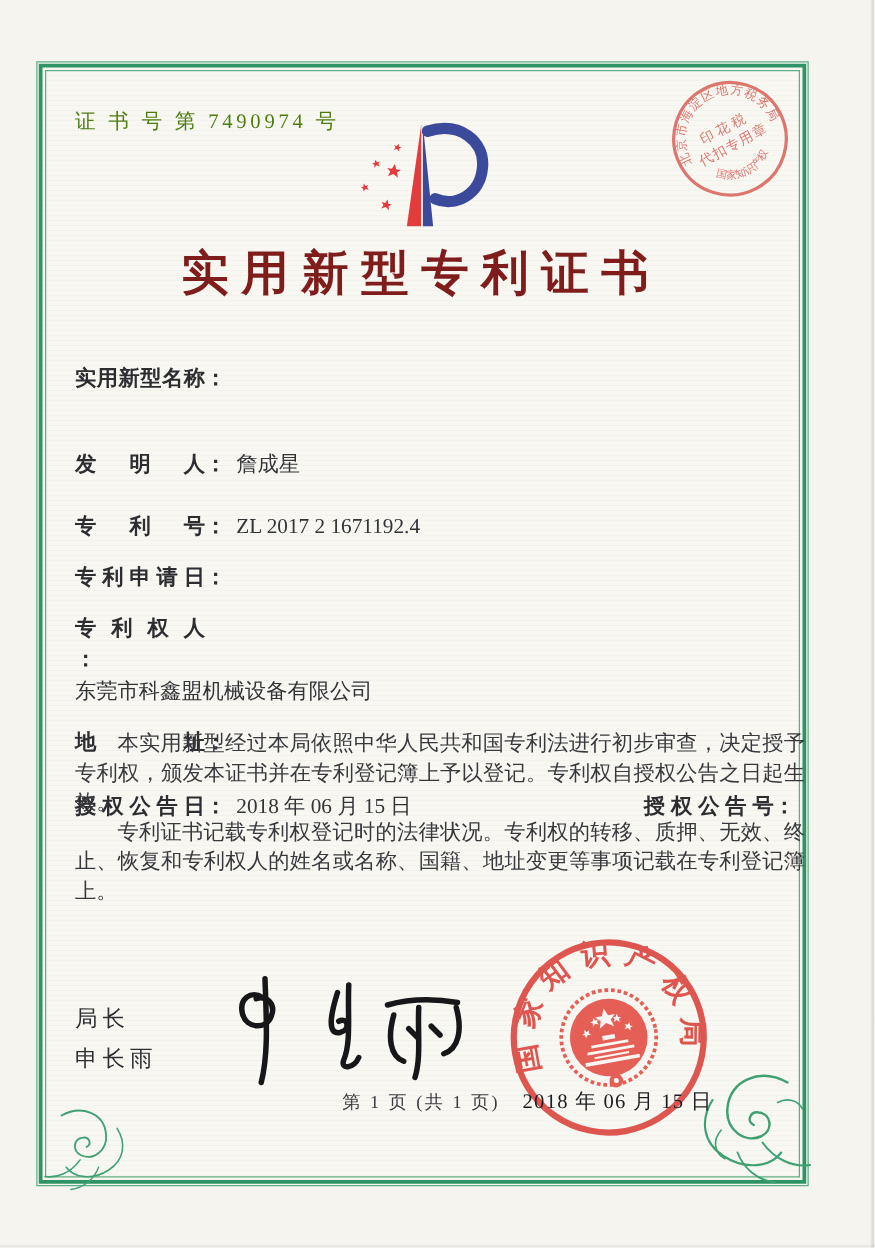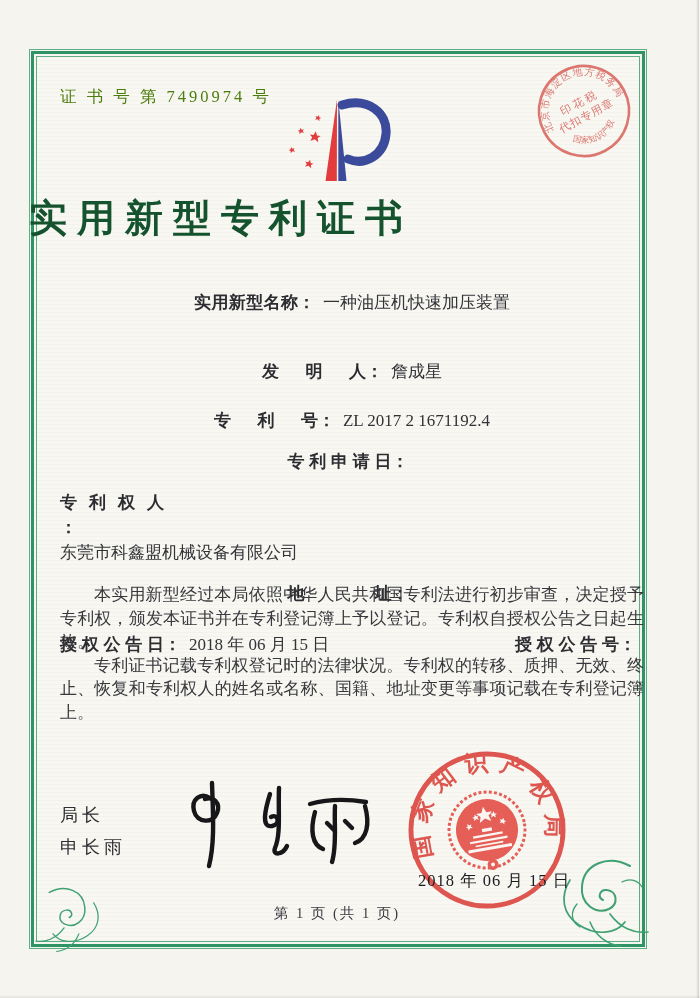--- a/index.html
+++ b/index.html
@@ -24,25 +24,25 @@
       repeating-linear-gradient(0deg, rgba(140,175,150,.06) 0 1px, rgba(0,0,0,0) 1px 4px),
       #f8f7f2;
     z-index:1;}
 
   .content{position:absolute;left:0;top:0;width:700px;height:998px;z-index:2;}
 
   .cert-no{position:absolute;left:60px;top:86px;font-size:16.5px;letter-spacing:3px;color:#4d7c0f;}
 
   .logo{position:absolute;left:268px;top:97px;width:150px;height:100px;}
 
-  .title{position:absolute;left:29px;top:193px;width:616px;text-align:left;
-    font-size:38px;font-weight:600;letter-spacing:10px;color:#14532d;}
+  .title{position:absolute;left:29px;top:193px;width:616px;text-align:center;
+    font-size:38px;font-weight:600;letter-spacing:10px;color:#7f1d1d;}
 
   .fields{position:absolute;left:60px;top:290px;width:584px;font-size:17px;}
-  .f-row{display:flex;align-items:flex-start;line-height:25px;justify-content:center;}
+  .f-row{display:flex;align-items:flex-start;line-height:25px;}
   .f-label{display:inline-block;width:104px;text-align:justify;text-align-last:justify;
     font-weight:600;color:#2c2c31;white-space:nowrap;}
   .f-colon{font-weight:600;margin-right:8px;}
   .f-value{color:#333338;}
   .row-1{margin-top:44px;}
   .row-2{margin-top:24px;}
   .row-3{margin-top:16px;}
   .row-4{margin-top:16px;flex-direction:column;}
   .row-5{margin-top:16px;}
   .row-5 .f-value{width:436px;}
@@ -59,21 +59,21 @@
   .signature{position:absolute;left:182px;top:776px;width:212px;height:104px;z-index:3;}
 
   .seal{position:absolute;left:392px;top:735px;width:190px;height:190px;
     transform:rotate(-10deg);opacity:.93;z-index:3;}
   .seal-date{position:absolute;left:418px;top:870px;width:160px;z-index:4;
     font-size:16.5px;letter-spacing:1px;color:#1c1c20;font-weight:500;}
 
   .tax-stamp{position:absolute;left:514px;top:41px;width:140px;height:140px;
     transform:rotate(-28deg);opacity:.9;z-index:3;}
 
-  .footer{position:absolute;left:29px;top:904px;width:616px;text-align:center;
+  .footer{position:absolute;left:29px;top:872px;width:616px;text-align:center;
     font-size:14.5px;letter-spacing:2px;color:#3a3a40;z-index:2;}
 
   .ornament{position:absolute;z-index:2;}
   .orn-left{left:24px;top:882px;width:92px;height:74px;}
   .orn-right{left:552px;top:852px;width:100px;height:100px;}
 
   svg text{font-family:"Liberation Serif","DejaVu Serif",serif;}
 </style>
 </head>
 <body>
@@ -104,21 +104,20 @@
       <use href="#star" transform="translate(24,53) scale(0.33) rotate(-20)" fill="#e23c3c"></use>
       <use href="#star" transform="translate(41,67) scale(0.45) rotate(14)" fill="#e23c3c"></use>
     </svg>
 
     <div class="title">实用新型专利证书</div>
 
     <div class="fields">
       <div class="f-row">
         <span class="f-label">实用新型名称</span>
           <span class="f-colon">：</span>
-        <span class="f-value">一种油压机快速加压装置</span>
       </div>
       <div class="f-row row-1">
         <span class="f-label">发明人</span>
           <span class="f-colon">：</span>
         <span class="f-value">詹成星</span>
       </div>
       <div class="f-row row-2">
         <span class="f-label">专利号</span>
           <span class="f-colon">：</span>
         <span class="f-value">ZL 2017 2 1671192.4</span>

